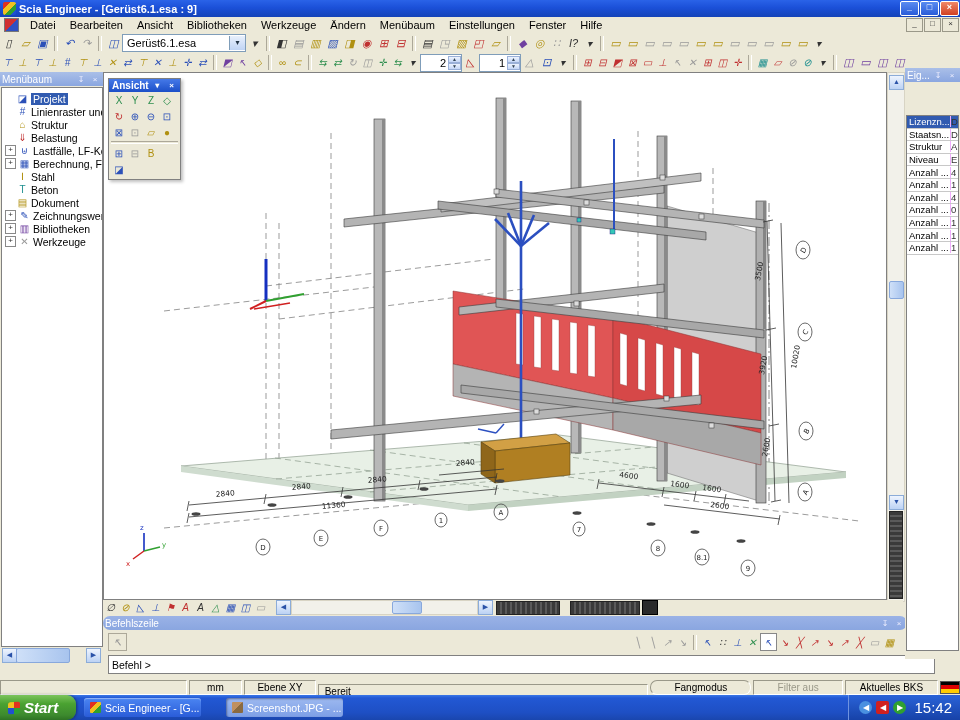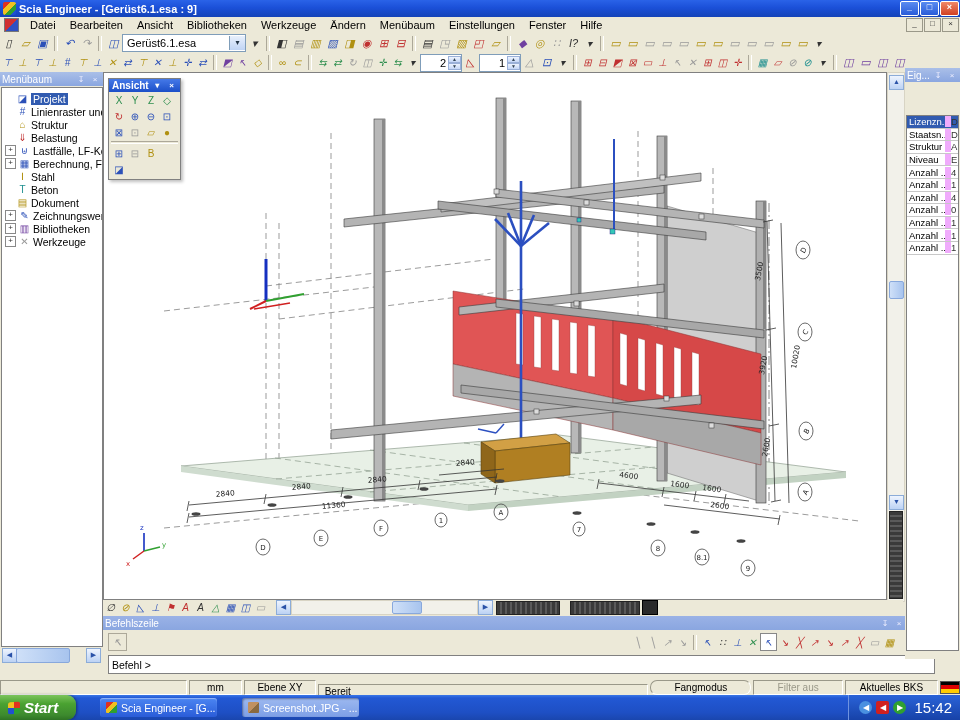--- a/index.html
+++ b/index.html
@@ -59,47 +59,47 @@
   .trow.sel .lbl{background:#315bb0;color:#fff;padding:0 2px;}
   
   .sbbtn{background:linear-gradient(#eef4fe,#bcd2f4);border:1px solid #8cacd8;color:#2a52a8;
     text-align:center;}
   .sbtrack{background:#f2f1ea;border:1px solid #d8d4c4;}
   .sbthumb{background:linear-gradient(90deg,#cfe0f8,#a8c4ee);border:1px solid #88a8dc;border-radius:2px;}
   .stripes{background:repeating-linear-gradient(90deg,#3a3a3a 0 3px,#5a5a5a 3px 5px);border:1px solid #222;}
   .stripesv{background:repeating-linear-gradient(180deg,#3a3a3a 0 3px,#5a5a5a 3px 5px);border:1px solid #222;}
   
   .eigrow{height:11.6px;display:flex;font-size:9.5px;border-bottom:1px solid #c8c8c8;align-items:center;}
-  .eigrow .el{flex:1;padding-left:2px;white-space:nowrap;overflow:hidden;border-right:6px solid #f0abfc;}
+  .eigrow .el{flex:1;padding-left:2px;white-space:nowrap;overflow:hidden;border-right:1px solid #f0abfc;}
   .eigrow .ev{width:7px;overflow:hidden;white-space:nowrap;color:#333;}
   .eigrow.sel{background:#315bb0;}
   .eigrow.sel .el{color:#fff;}
   
   .palette{width:71px;background:#ece9d8;border:1px solid #808080;box-shadow:2px 2px 3px rgba(0,0,0,.25);}
   .palhdr{height:13px;background:linear-gradient(#4579e8,#1c4fc8);color:#fff;font-weight:bold;
     font-size:10px;display:flex;align-items:center;padding:0 3px;}
   .palhdr .hbtn{margin-left:auto;font-size:8px;width:11px;text-align:center;}
   .palrow{display:flex;padding-left:2px;}
   .pali{width:16px;height:16px;display:flex;align-items:center;justify-content:center;font-size:10px;}
   .palsep{height:1px;border-top:1px solid #aca899;border-bottom:1px solid #fff;margin:1px 2px;}
   
-  .cmdhdr{background:linear-gradient(#9ab2e6,#8aa6e0);}
+  .cmdhdr{background:linear-gradient(#9ab2e6,#8aa6e0);border-radius:7px;}
   .cmdinput{background:#fff;border:1px solid #808080;font-size:10.5px;display:flex;align-items:center;
     padding-left:3px;}
   .sseg{border:1px solid;border-color:#9a9889 #ffffff #ffffff #9a9889;height:13px;
     display:flex;align-items:center;justify-content:center;font-size:10px;}
   
   .taskbar{left:0;top:695px;width:960px;height:25px;
     background:linear-gradient(180deg,#3a77e8 0%,#2258d4 12%,#1e4fc4 70%,#1a46ae 100%);display:flex;align-items:center;}
   .startbtn{width:76px;height:25px;border-radius:0 9px 9px 0;display:flex;align-items:center;
     background:linear-gradient(180deg,#7cc45c 0%,#4aa231 35%,#3d8a2e 80%,#2e7324 100%);
     color:#fff;font-weight:bold;font-style:italic;font-size:15px;box-shadow:1px 0 3px rgba(0,0,0,.4);}
   .winlogo{width:12px;height:12px;margin:0 4px 0 8px;transform:skewY(-5deg);
     background:conic-gradient(#e03020 0 25%,#30a030 25% 50%,#2050d0 50% 75%,#f0c020 75% 100%);border-radius:2px;}
-  .taskbtn{height:19px;margin-left:24px;border-radius:3px;display:flex;align-items:center;
+  .taskbtn{height:19px;margin-left:8px;border-radius:3px;display:flex;align-items:center;
     color:#fff;font-size:10.5px;padding:0 6px;white-space:nowrap;overflow:hidden;}
   .tb-normal{background:linear-gradient(#4b85f2,#2a5cd8);box-shadow:inset 0 1px 1px rgba(255,255,255,.4);width:105px;}
   .tb-active{background:linear-gradient(#9db9f0,#7d9fe6);box-shadow:inset 1px 1px 2px rgba(0,0,30,.4);width:105px;}
   .task-ico{width:11px;height:11px;margin-right:4px;border-radius:1px;flex:0 0 auto;}
   .tray{margin-left:auto;height:25px;display:flex;align-items:center;padding:0 8px 0 10px;
     background:linear-gradient(180deg,#2a63d8,#1742a8);border-left:1px solid #6f93e0;color:#fff;}
   .tray-ico{width:13px;height:13px;margin-right:4px;border-radius:2px;font-size:8px;line-height:13px;
     text-align:center;color:#fff;}
   .flagDE{width:18px;height:11px;display:flex;flex-direction:column;border:1px solid #555;}
   .flagDE div{flex:1;}

